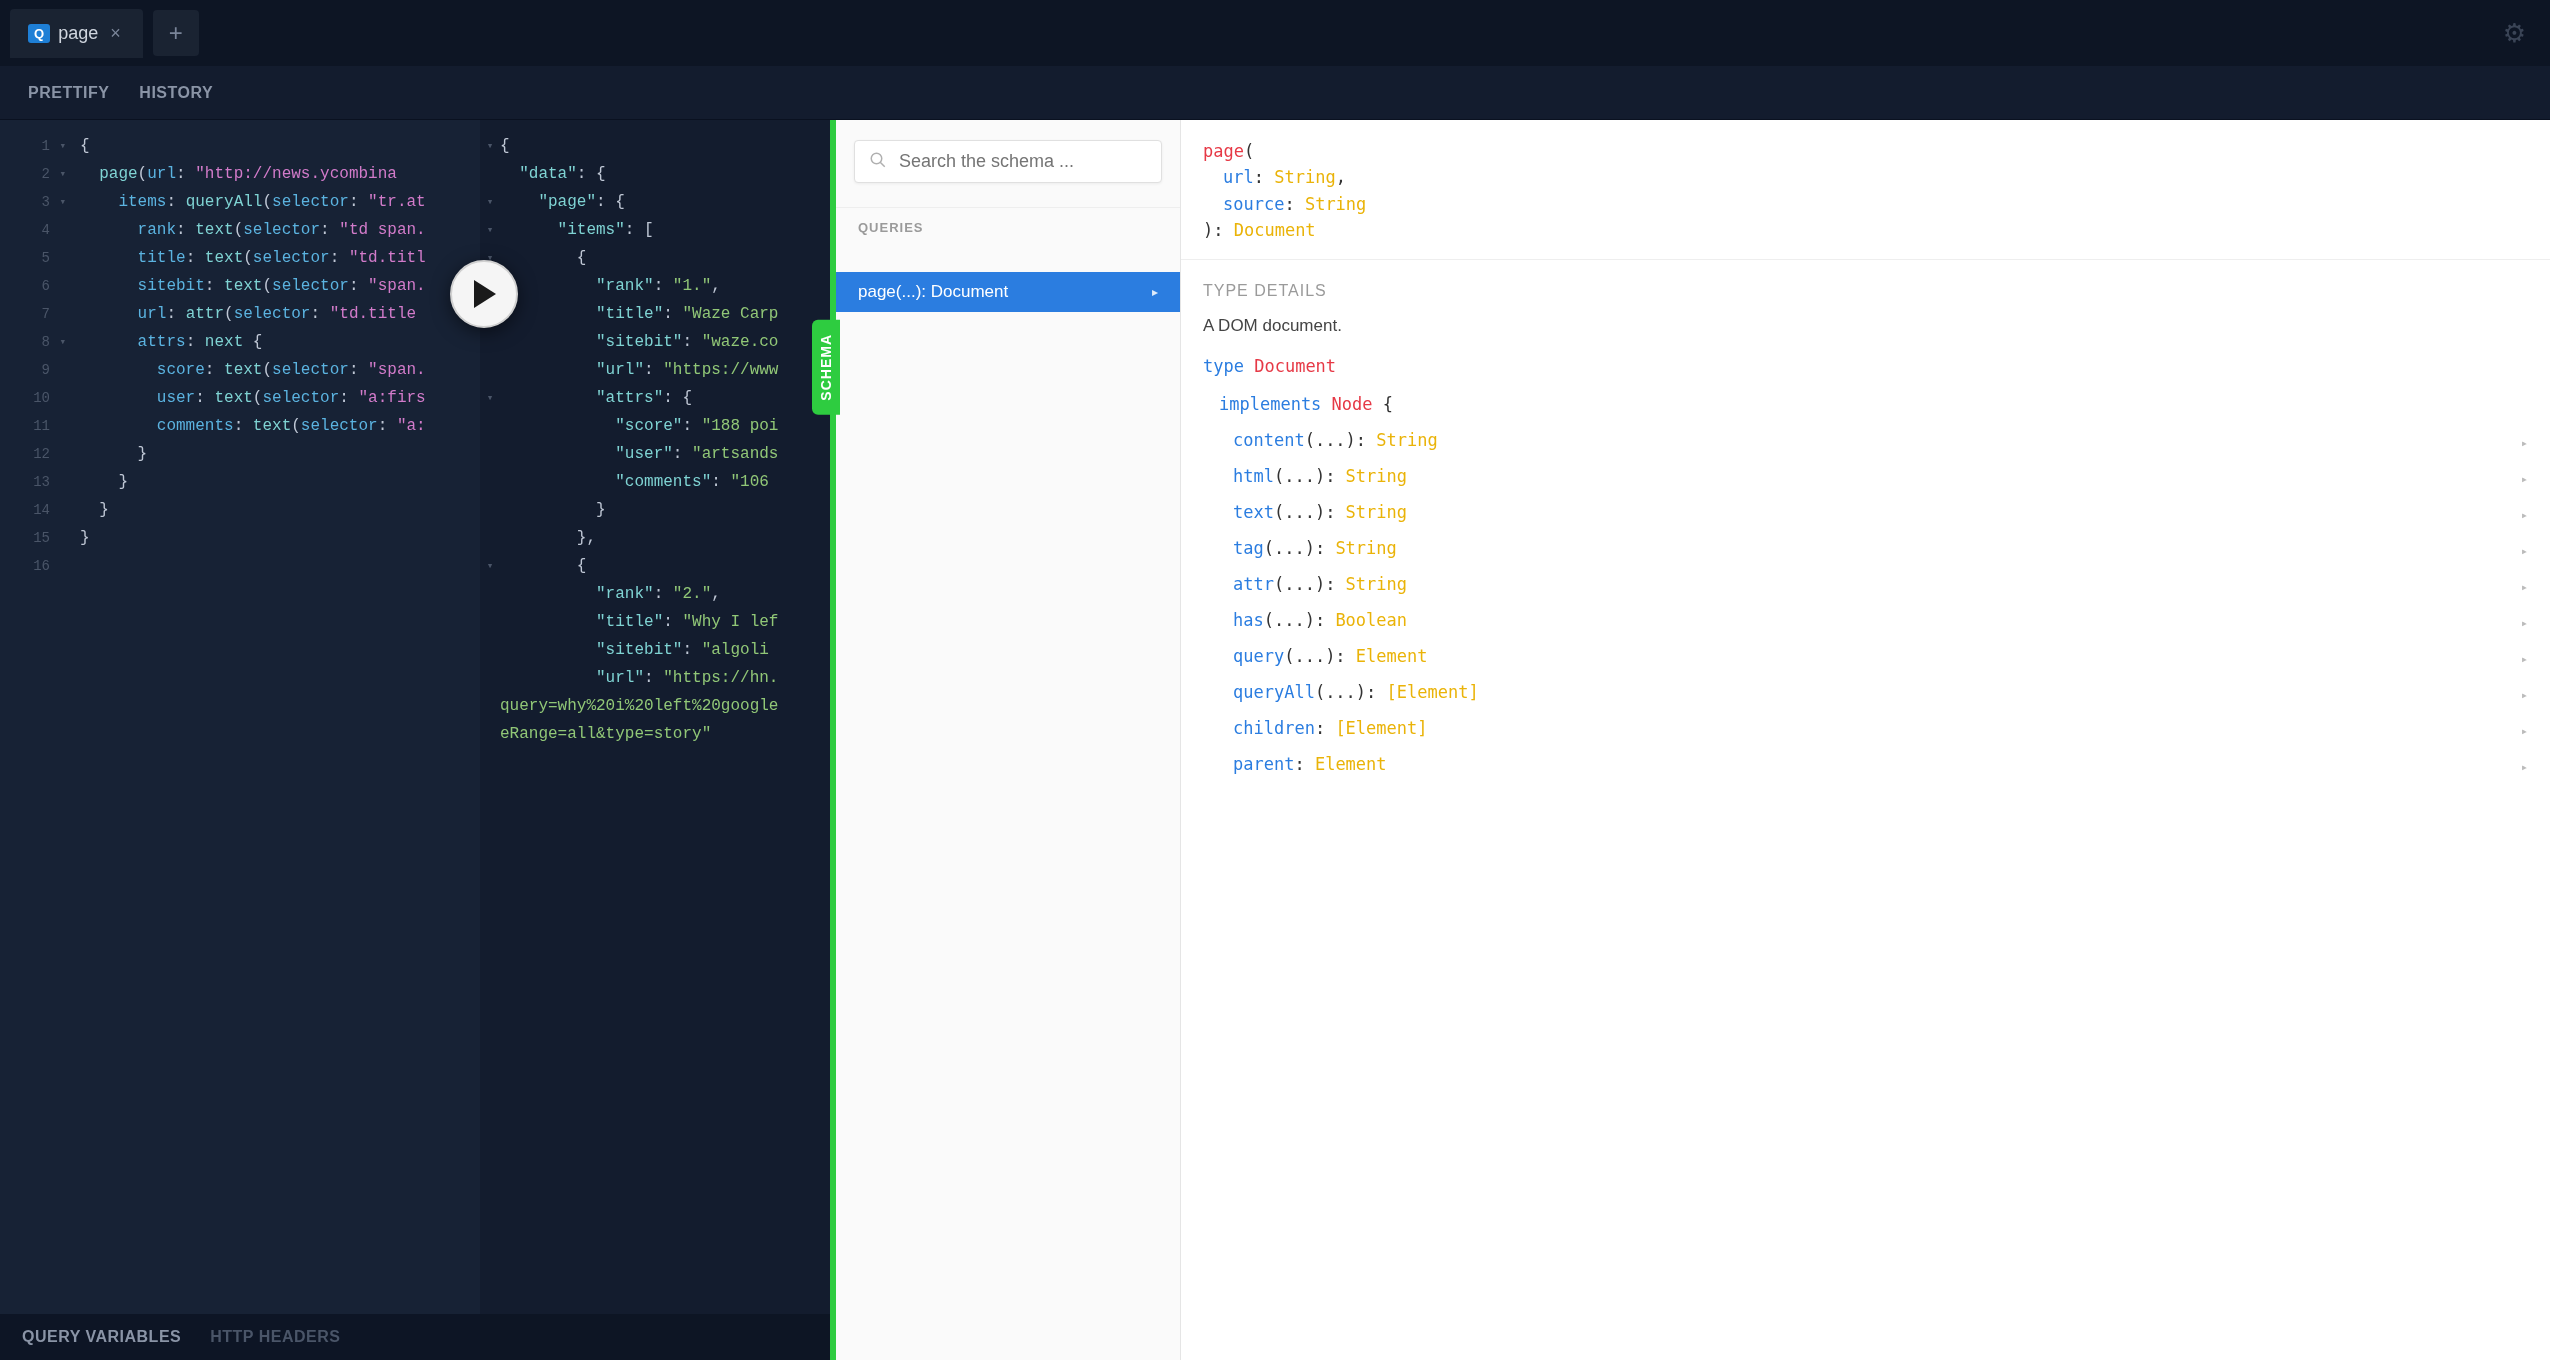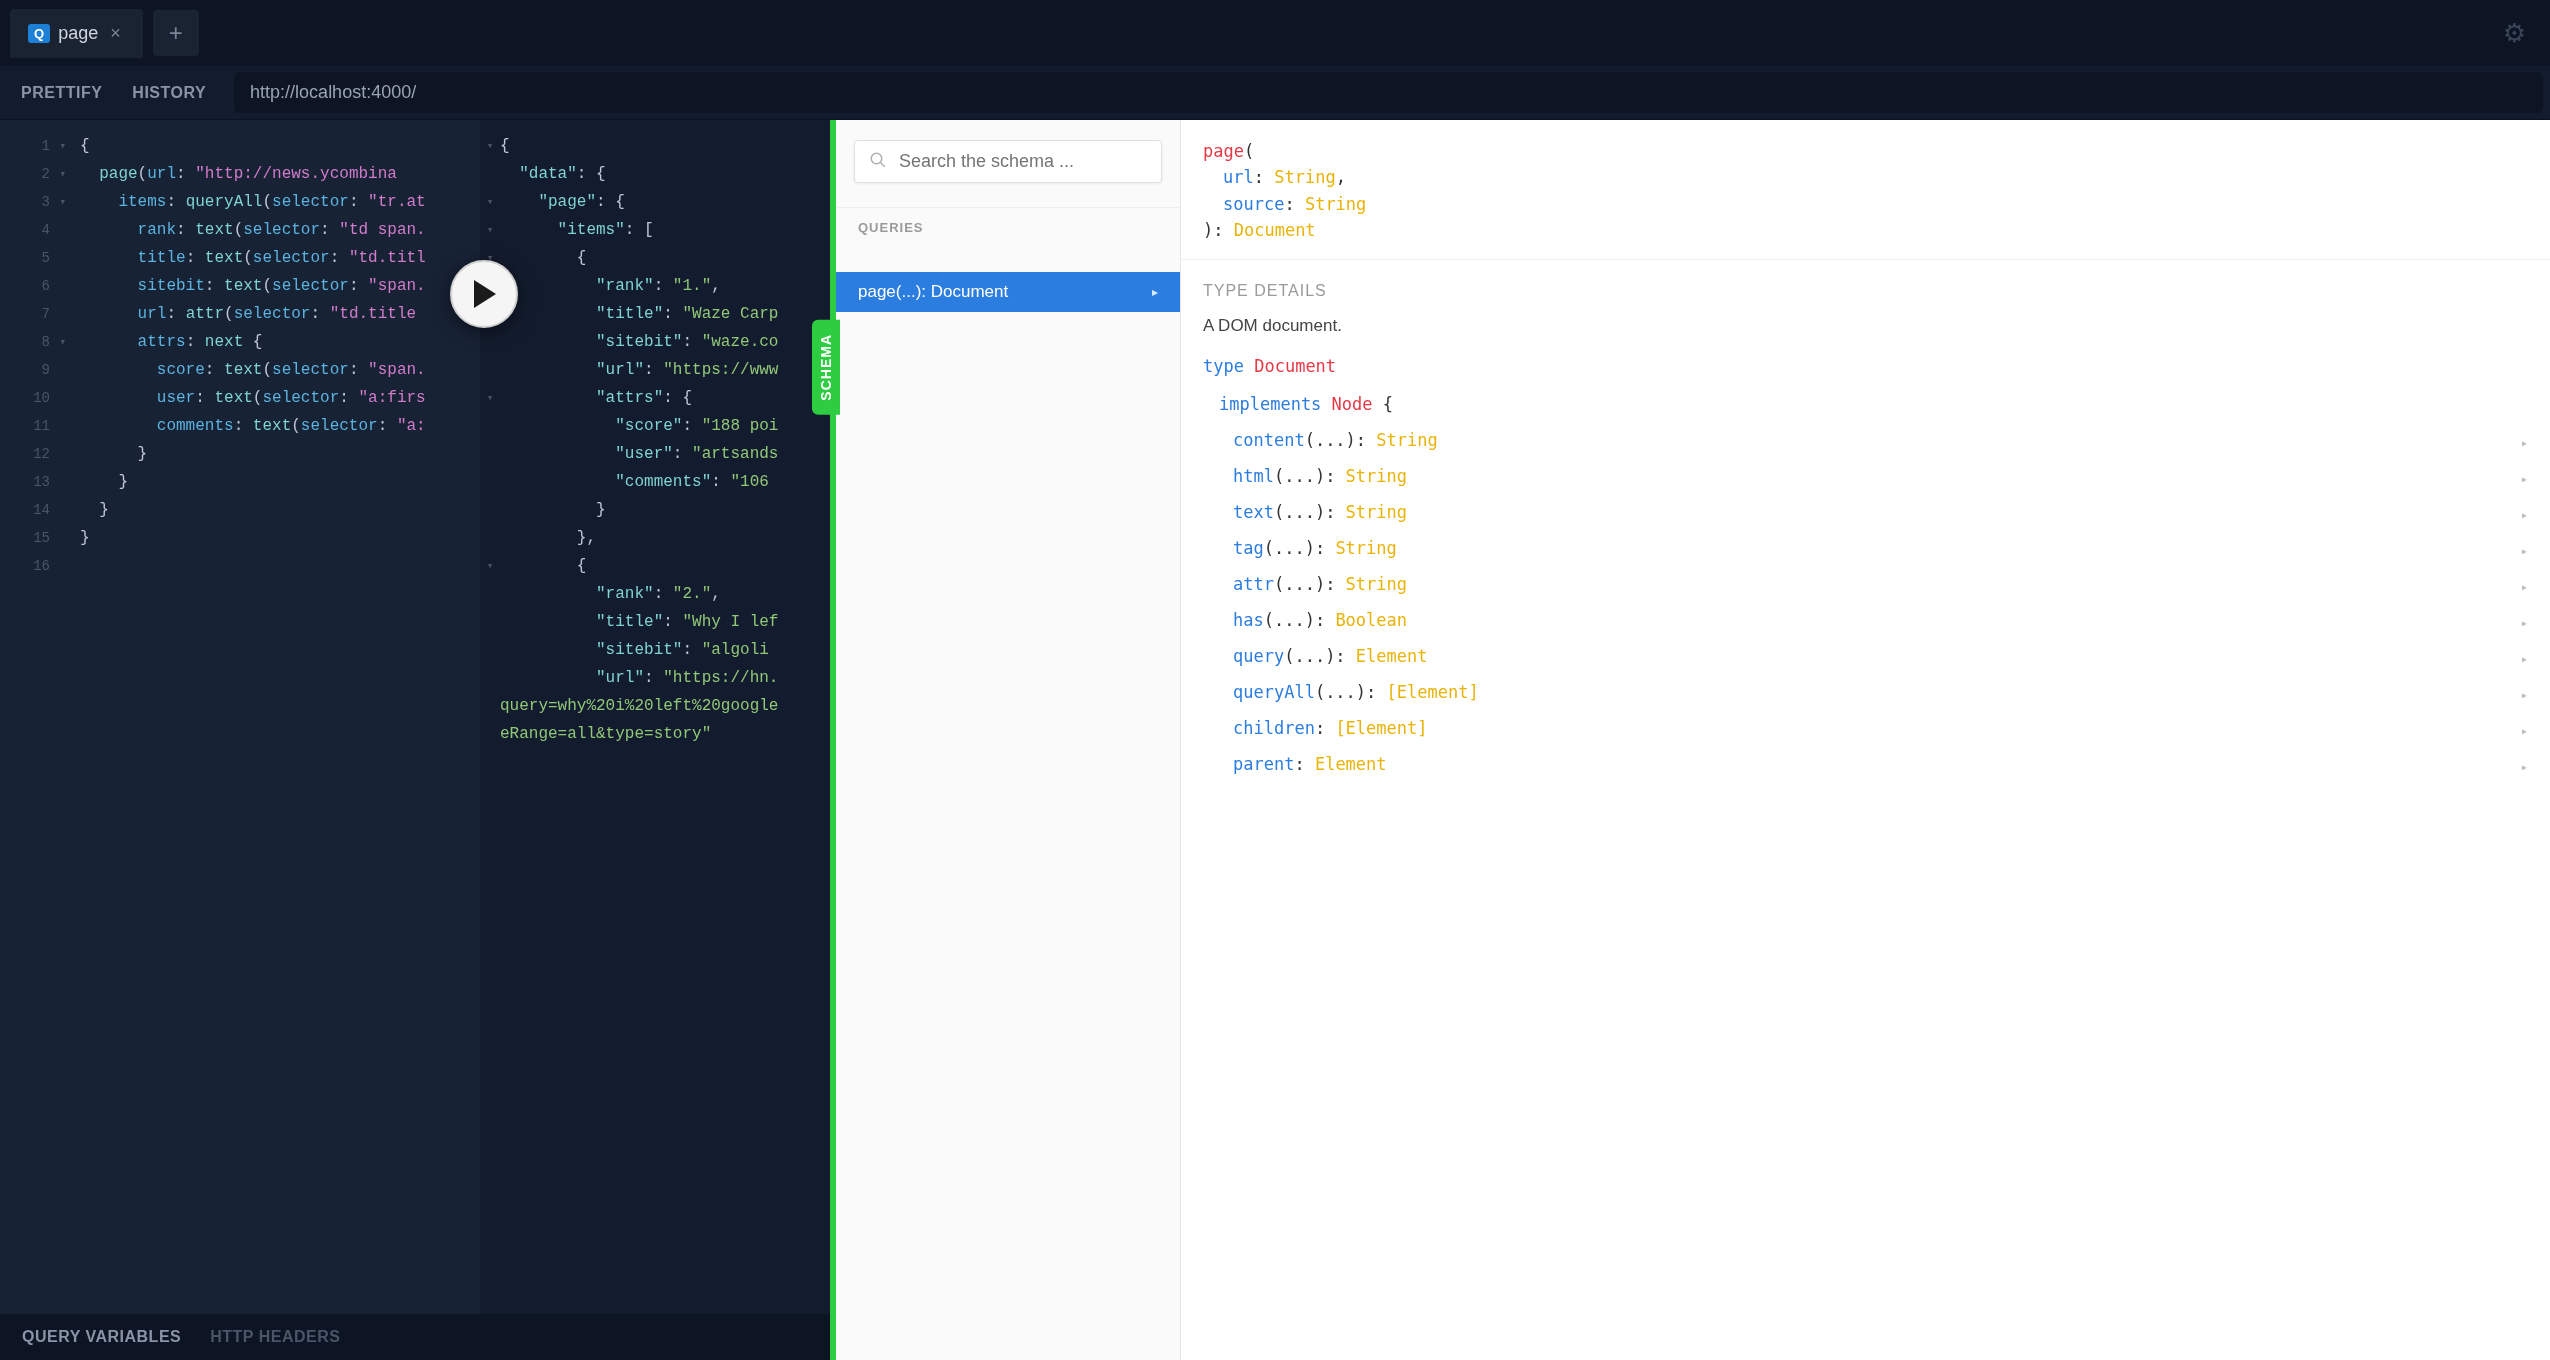--- a/index.html
+++ b/index.html
@@ -37,21 +37,21 @@
 .newtab {
   width: 46px; height: 46px; display: flex; align-items: center; justify-content: center;
   background: #1a2332; color: #7a8599; font-size: 24px; border-radius: 4px; cursor: pointer;
 }
 .tabbar-spacer { flex: 1; }
 .gear { color: #3a4456; font-size: 26px; padding-right: 14px; cursor: pointer; }
 
 
 .toolbar {
   height: 54px; background: #131c2e; display: flex; align-items: center;
-  padding: 0 7px; gap: 2px; border-bottom: 1px solid #0a1120;
+  padding: 0 14px; gap: 2px; border-bottom: 1px solid #0a1120;
 }
 .tool-btn {
   color: #8a94a6; font-weight: 700; font-size: 16px; letter-spacing: 0.5px;
   padding: 8px 14px; cursor: pointer;
 }
 .endpoint {
   flex: 1; margin-left: 12px;
   background: #0d1524; border-radius: 6px;
   padding: 10px 16px; color: #9aa3b2; font-size: 18px;
   border: none; outline: none;
@@ -205,21 +205,20 @@
     </div>
     <div class="tabbar-spacer"></div>
     <div class="gear">
       <span>⚙</span>
     </div>
   </div>
 
   <div class="toolbar">
     <div class="tool-btn">PRETTIFY</div>
     <div class="tool-btn">HISTORY</div>
-    <input class="endpoint" value="http://localhost:4000/" style="">
   </div>
 
   <div class="main">
 
     <div class="exec-btn">
       <svg width="24" height="28" viewBox="0 0 24 28">
           <polygon points="2,0 24,14 2,28"></polygon>
         </svg>
     </div>
 

